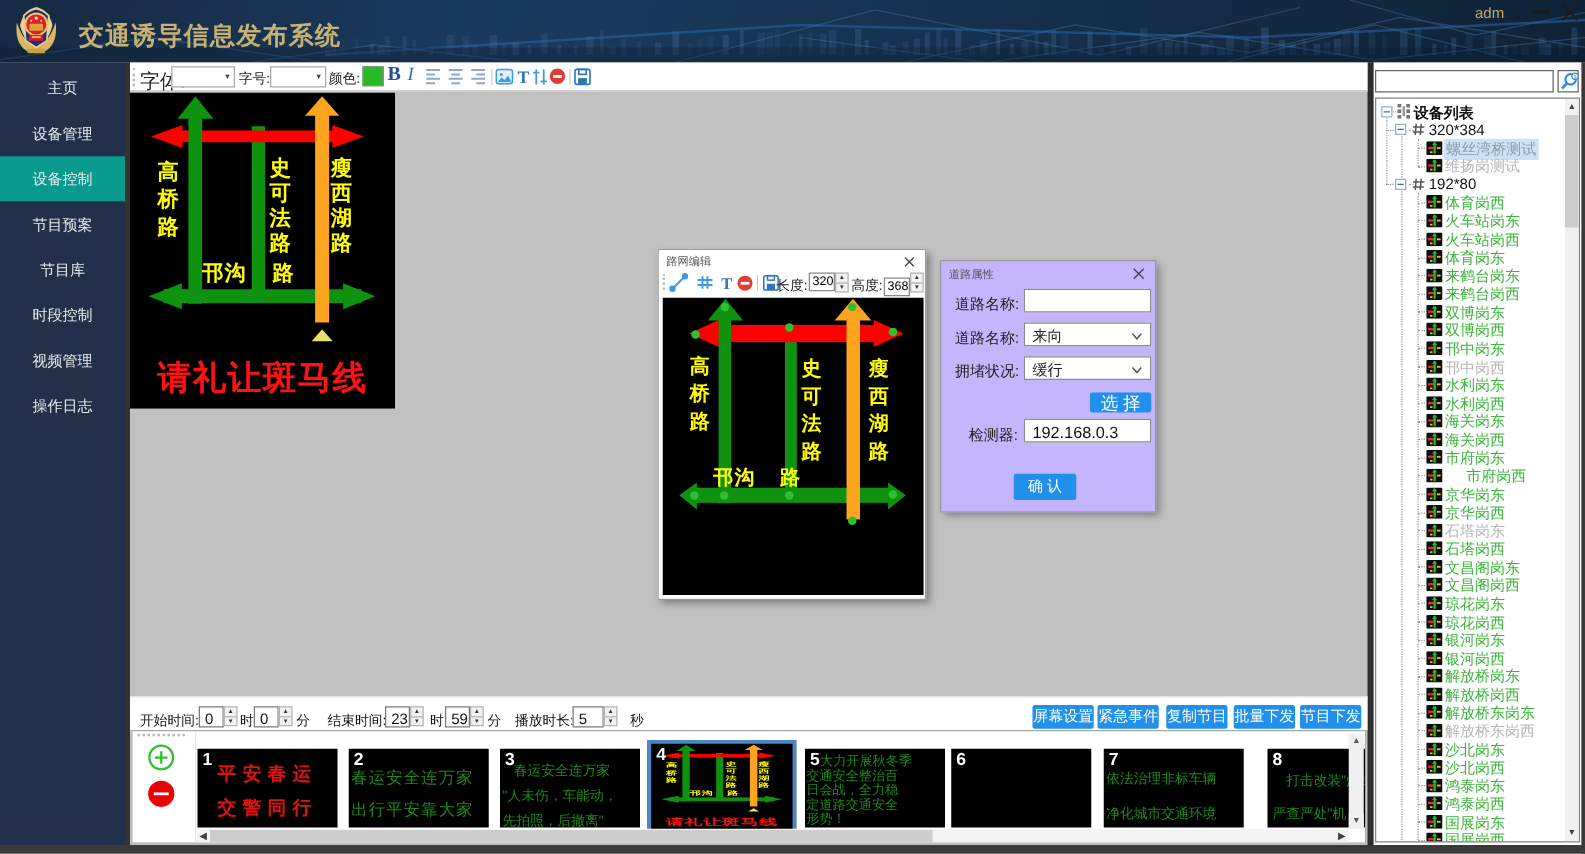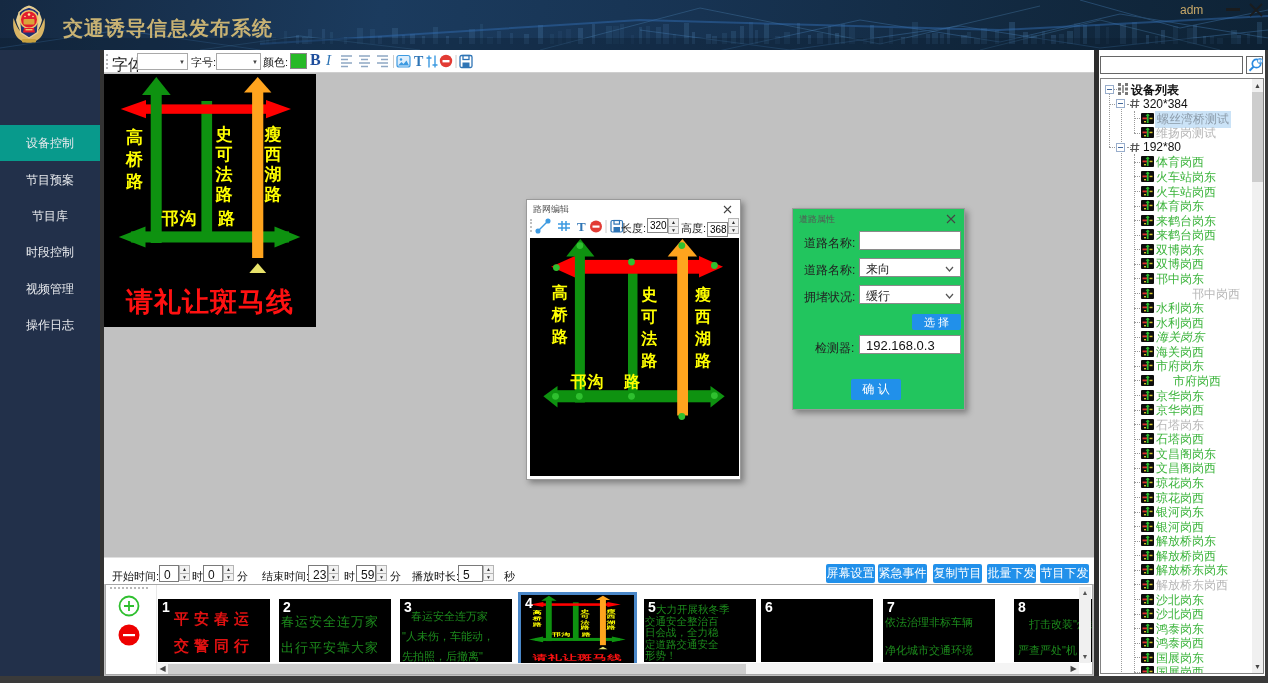--- a/index.html
+++ b/index.html
@@ -231,20 +231,22 @@
 <rect x="14.5" y="26" width="7" height="1.4" fill="#edc56a"></rect>
 </svg>
 <div class="abs" style="left:63px;top:15px;font-size:20px;font-weight:bold;color:#c8b273;letter-spacing:1px;">交通诱导信息发布系统</div>
 <div class="abs" style="left:1180px;top:3px;font-size:12px;color:#c8a868;">adm</div>
 <div class="abs" style="left:1226px;top:8px;width:14px;height:3px;background:#1a1c1e;"></div>
 <svg width="14" height="14" style="position:absolute;left:1249px;top:3px;">
       <path d="M1 1 L13 13 M13 1 L1 13" stroke="#1a1c1e" stroke-width="1.8"></path>
     </svg>
 </div>
 <div class="abs" style="left:0;top:50px;width:100px;height:626px;background:#22304a;">
+<div class="nav" style="top:2px;">主页</div>
+<div class="nav" style="top:39px;">设备管理</div>
 <div class="nav" style="top:75px;background:#089a8c;">设备控制</div>
 <div class="nav" style="top:112px;">节目预案</div>
 <div class="nav" style="top:148px;">节目库</div>
 <div class="nav" style="top:184px;">时段控制</div>
 <div class="nav" style="top:257px;">操作日志</div>
 <div class="nav" style="top:221px;">视频管理</div>
 </div>
 <div class="abs" style="left:100px;top:50px;width:4px;height:626px;background:#333;"></div>
 <div class="abs" style="left:1094px;top:50px;width:5px;height:626px;background:#2e2e2e;"></div>
 <div class="abs" style="left:0;top:676px;width:1268px;height:7px;background:#3a3a3a;"></div>
@@ -325,36 +327,36 @@
 <div class="sp" style="left:201px;top:1px;">
         <div>▲</div>
         <div style="margin-top:-1px;">▼</div>
       </div>
 </div>
 <div class="abs" style="left:3px;top:38px;width:209px;height:238px;"><svg width="209" height="238">
         <use href="#net" width="209" height="238"></use>
       </svg></div>
   </div>
 
-<div class="abs" style="left:752px;top:208px;width:173px;height:202px;background:#22c55e;border:1px solid #9a9a9a;box-shadow:3px 3px 6px rgba(0,0,0,0.35);font-size:12px;color:#222;margin-left:40px;">
+<div class="abs" style="left:752px;top:208px;width:173px;height:202px;background:#c4b5fd;border:1px solid #9a9a9a;box-shadow:3px 3px 6px rgba(0,0,0,0.35);font-size:12px;color:#222;">
 <div class="abs" style="left:6px;top:4px;font-size:9px;color:#555;">道路属性</div>
 <svg width="10" height="10" style="position:absolute;right:8px;top:5px;">
       <path d="M1 1 L9 9 M9 1 L1 9" stroke="#444" stroke-width="1.1"></path>
     </svg>
 <div class="abs" style="left:11px;top:26px;">道路名称:</div>
 <div class="inp" style="left:66px;top:22px;width:102px;height:19px;border-color:#8a8a8a;"></div>
 <div class="abs" style="left:11px;top:53px;">道路名称:</div>
 <div class="inp" style="left:66px;top:49px;width:102px;height:19px;border-color:#8a8a8a;padding:2px 0 0 6px;">来向<svg width="9" height="6" style="position:absolute;right:6px;top:7px;">
         <path d="M1 1 L4.5 5 L8 1" stroke="#555" fill="none" stroke-width="1.2"></path>
       </svg></div>
 <div class="abs" style="left:11px;top:80px;">拥堵状况:</div>
 <div class="inp" style="left:66px;top:76px;width:102px;height:19px;border-color:#8a8a8a;padding:2px 0 0 6px;">缓行<svg width="9" height="6" style="position:absolute;right:6px;top:7px;">
         <path d="M1 1 L4.5 5 L8 1" stroke="#555" fill="none" stroke-width="1.2"></path>
       </svg></div>
-<div class="btn" style="left:119px;top:105px;width:49px;height:16px;font-size:11px;line-height:16px;">选 择</div>
+<div class="btn" style="left:119px;top:105px;width:49px;height:16px;font-size:14px;line-height:16px;">选 择</div>
 <div class="abs" style="left:22px;top:131px;">检测器:</div>
 <div class="inp" style="left:66px;top:126px;width:102px;height:19px;border-color:#8a8a8a;padding:2px 0 0 6px;font-size:13px;color:#111;">192.168.0.3</div>
 <div class="btn" style="left:58px;top:170px;width:50px;height:21px;font-size:12px;line-height:21px;">确 认</div>
 </div>
 
 <div class="abs" style="left:104px;top:557px;width:990px;height:27px;background:#fff;border-top:1px solid #e0e0e0;font-size:12px;color:#111;">
 <div class="abs" style="left:8px;top:11px;font-size:11px;">开始时间:</div>
 <div class="inp" style="left:55px;top:7px;width:20px;height:17px;font-size:12px;padding:2px 0 0 4px;color:#111;">0</div>
     <div class="sp" style="left:75px;top:7px;">
       <div>▲</div>
@@ -648,21 +650,21 @@
       </svg>
       <div class="tl tg" style="left:55px;top:191.9px;">邗中岗东</div>
 <svg width="13" height="11" style="position:absolute;left:40px;top:208.5px;">
         <rect width="13" height="11" rx="1" fill="#0d0d0d"></rect>
         <rect x="1.5" y="4.5" width="5" height="1.8" fill="#e03030"></rect>
         <rect x="5.8" y="1" width="1.8" height="9" fill="#2db82d"></rect>
         <polygon points="4.6,3 8.8,3 6.7,0.5" fill="#2db82d"></polygon>
         <rect x="8.5" y="4.7" width="3" height="1.5" fill="#d6c42a"></rect>
         <rect x="3" y="8" width="2" height="1.4" fill="#d6c42a"></rect>
       </svg>
-      <div class="tl tgr" style="left:55px;top:206.5px;margin-left:36px;">邗中岗西</div>
+      <div class="tl tgr" style="left:55px;top:206.5px;">邗中岗西</div>
 <svg width="13" height="11" style="position:absolute;left:40px;top:223.1px;">
         <rect width="13" height="11" rx="1" fill="#0d0d0d"></rect>
         <rect x="1.5" y="4.5" width="5" height="1.8" fill="#e03030"></rect>
         <rect x="5.8" y="1" width="1.8" height="9" fill="#2db82d"></rect>
         <polygon points="4.6,3 8.8,3 6.7,0.5" fill="#2db82d"></polygon>
         <rect x="8.5" y="4.7" width="3" height="1.5" fill="#d6c42a"></rect>
         <rect x="3" y="8" width="2" height="1.4" fill="#d6c42a"></rect>
       </svg>
       <div class="tl tg" style="left:55px;top:221.1px;">水利岗东</div>
 <svg width="13" height="11" style="position:absolute;left:40px;top:237.6px;">
@@ -675,21 +677,21 @@
       </svg>
       <div class="tl tg" style="left:55px;top:235.6px;">水利岗西</div>
 <svg width="13" height="11" style="position:absolute;left:40px;top:252.2px;">
         <rect width="13" height="11" rx="1" fill="#0d0d0d"></rect>
         <rect x="1.5" y="4.5" width="5" height="1.8" fill="#e03030"></rect>
         <rect x="5.8" y="1" width="1.8" height="9" fill="#2db82d"></rect>
         <polygon points="4.6,3 8.8,3 6.7,0.5" fill="#2db82d"></polygon>
         <rect x="8.5" y="4.7" width="3" height="1.5" fill="#d6c42a"></rect>
         <rect x="3" y="8" width="2" height="1.4" fill="#d6c42a"></rect>
       </svg>
-      <div class="tl tg" style="left:55px;top:250.2px;font-style:italic;">海关岗东</div>
+      <div class="tl tg" style="left:55px;top:250.2px;">海关岗东</div>
 <svg width="13" height="11" style="position:absolute;left:40px;top:266.8px;">
         <rect width="13" height="11" rx="1" fill="#0d0d0d"></rect>
         <rect x="1.5" y="4.5" width="5" height="1.8" fill="#e03030"></rect>
         <rect x="5.8" y="1" width="1.8" height="9" fill="#2db82d"></rect>
         <polygon points="4.6,3 8.8,3 6.7,0.5" fill="#2db82d"></polygon>
         <rect x="8.5" y="4.7" width="3" height="1.5" fill="#d6c42a"></rect>
         <rect x="3" y="8" width="2" height="1.4" fill="#d6c42a"></rect>
       </svg>
       <div class="tl tg" style="left:55px;top:264.8px;">海关岗西</div>
 <svg width="13" height="11" style="position:absolute;left:40px;top:281.3px;">

